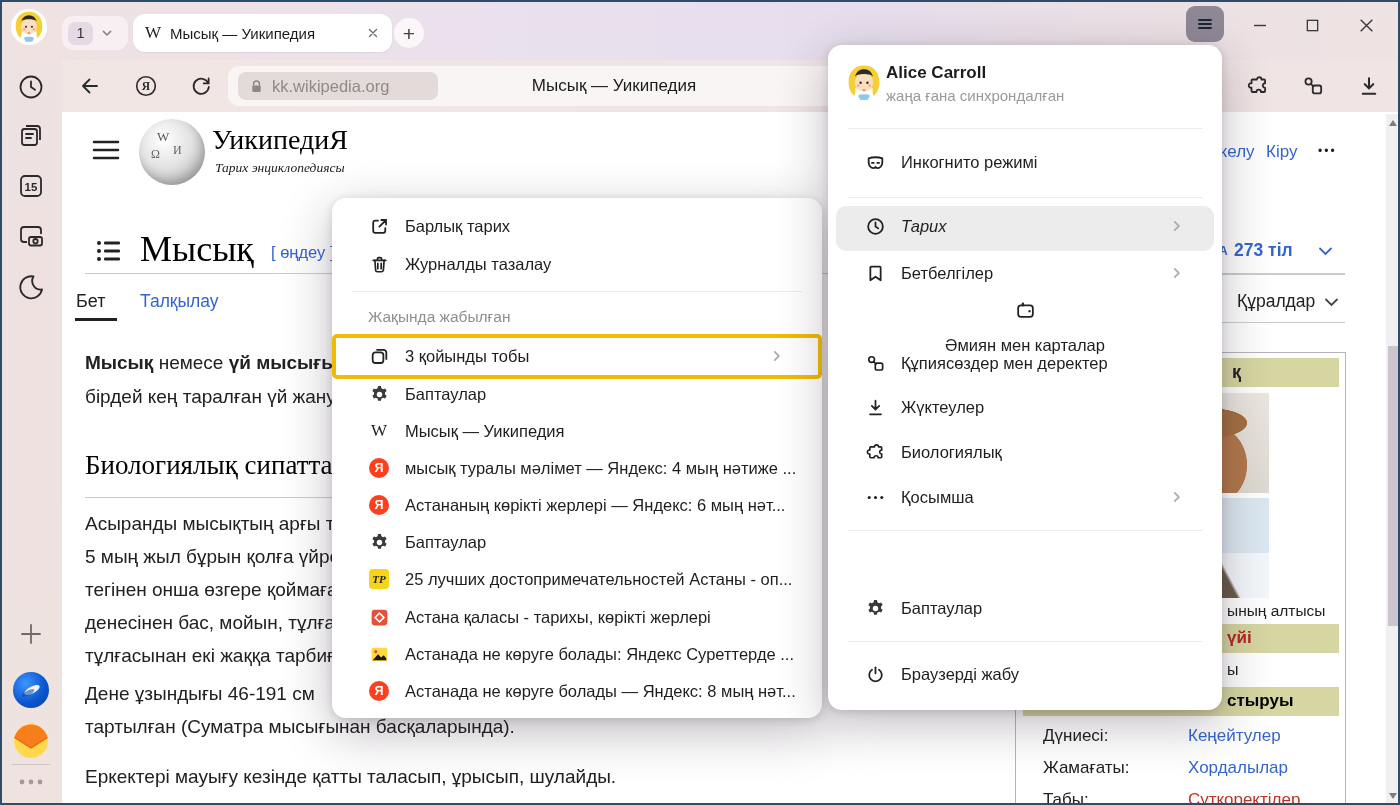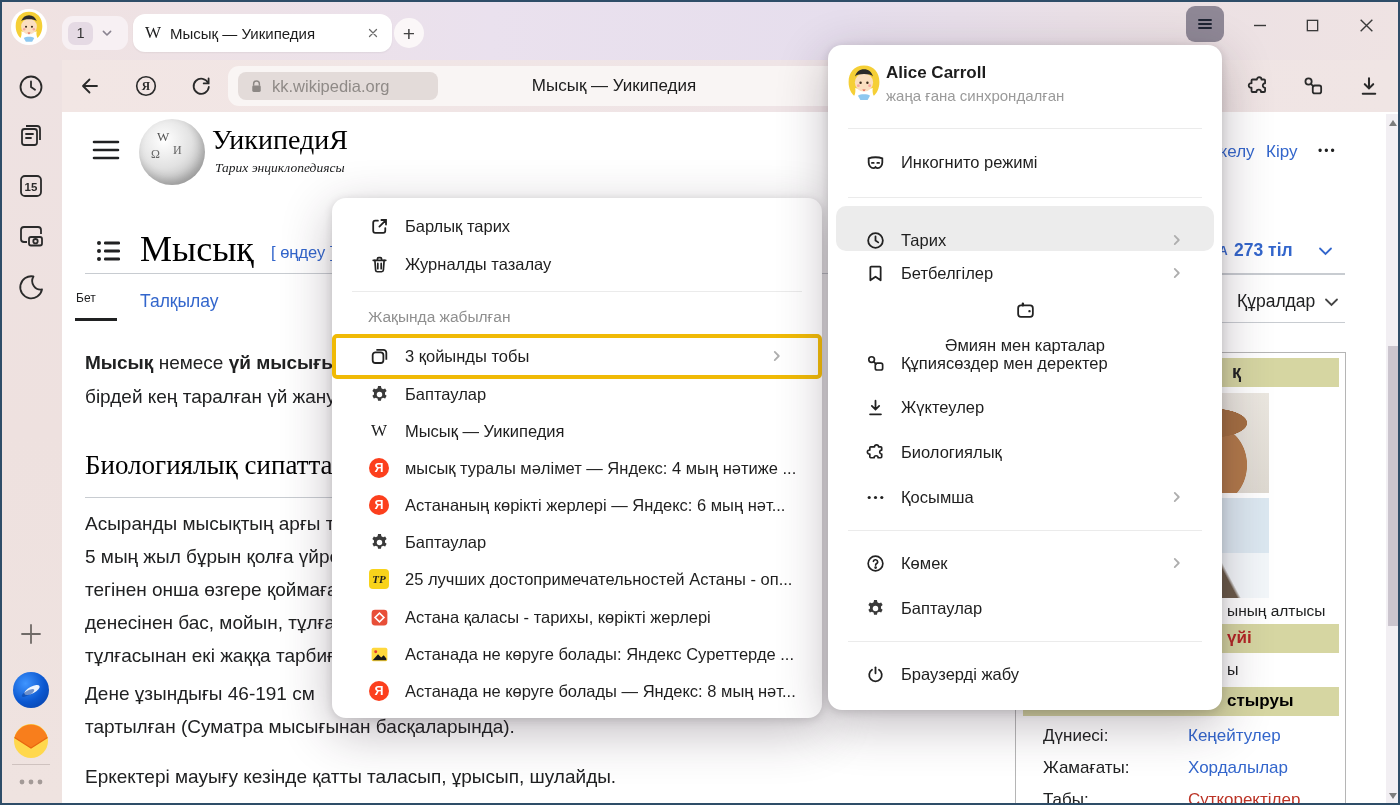--- a/index.html
+++ b/index.html
@@ -264,21 +264,21 @@
       <circle cx="3" cy="12" r="2"></circle>
         <rect x="8" y="10.6" width="16" height="2.8" rx="1.2"></rect>
       <circle cx="3" cy="20" r="2"></circle>
         <rect x="8" y="18.6" width="16" height="2.8" rx="1.2"></rect>
     </svg>
   </div>
   <div class="abs serif" style="left:140px;top:228px;font-size:36px;color:#000;">Мысық</div>
   <div class="abs wikilink" style="left:271px;top:243px;font-size:16.5px;white-space:nowrap;">[ өңдеу ]</div>
   <div class="abs hr" style="left:85px;top:273px;width:1260px;background:#c8ccd1;"></div>
 
-  <div class="abs" style="left:76px;top:291px;font-size:12px;color:#202122;">Бет</div>
+  <div class="abs" style="left:76px;top:291px;font-size:18px;color:#202122;">Бет</div>
   <div class="abs wikilink" style="left:140px;top:291px;font-size:17.5px;">Талқылау</div>
   <div class="abs" style="left:75px;top:318px;width:42px;height:3px;background:#202122;"></div>
 
   <div class="abs" style="left:1205px;top:241px;width:24px;height:18px;">
     <svg viewBox="0 0 24 18" width="24" height="18">
       <g stroke="#3366cc" stroke-width="1.6" fill="none" stroke-linecap="round">
         <path d="M1.5 3.5h9M6 1.2v2.3M2.5 6.5c1.8 2.8 4.5 5 7.5 6.3M9.5 6.5C8 9.3 5 11.8 1.8 13.2"></path>
       </g>
       <text x="14" y="14" font-size="12" font-weight="bold" fill="#3366cc" font-family="Liberation Sans,sans-serif">A</text>
     </svg>
@@ -486,21 +486,21 @@
         <svg viewBox="0 0 20 20" fill="none" stroke="#222" stroke-width="1.7">
           <path d="M3.5 6.1c2-.8 4.2-1.1 6.5-1.1s4.5.3 6.5 1.1V10c0 3-2.2 5.4-4.4 5.4-1 0-1.6-.4-2.1-1-.5.6-1.1 1-2.1 1-2.2 0-4.4-2.4-4.4-5.4z"></path>
           <path d="M6.6 10.4h1.7M11.7 10.4h1.7" stroke-linecap="round"></path>
         </svg>
         </span>
       <span>Инкогнито режимі</span>
     </div>
     <div class="divider" style="left:20px;right:20px;top:152px;"></div>
 
     <div class="hlrow" style="left:8px;top:161px;width:378px;height:45px;"></div>
-    <div class="row" style="top:176px;">
+    <div class="row" style="top:162px;font-style:italic;">
       <span class="ic">
         <svg viewBox="0 0 20 20" fill="none" stroke="#222" stroke-width="1.7">
           <circle cx="10" cy="10" r="7"></circle>
             <path d="M10 6.2V10l2.6 1.8" stroke-linecap="round"></path>
         </svg>
         </span>
       <span>Тарих</span>
       <svg class="chev" viewBox="0 0 20 20">
         <path d="M7.5 5.5 12 10l-4.5 4.5" fill="none" stroke="#aeaeae" stroke-width="2" stroke-linecap="round" stroke-linejoin="round"></path>
         </svg>
@@ -559,33 +559,20 @@
             <circle cx="16" cy="10" r="1.5"></circle>
           </svg>
         </span>
       <span>Қосымша</span>
       <svg class="chev" viewBox="0 0 20 20">
         <path d="M7.5 5.5 12 10l-4.5 4.5" fill="none" stroke="#aeaeae" stroke-width="2" stroke-linecap="round" stroke-linejoin="round"></path>
         </svg>
     </div>
     <div class="divider" style="left:20px;right:20px;top:485px;"></div>
 
-    <div class="row" style="top:499px;">
-      <span class="ic">
-        <svg viewBox="0 0 20 20" fill="none" stroke="#222" stroke-width="1.6">
-          <circle cx="10" cy="10" r="7"></circle>
-          <path d="M8 7.9a2.1 2.1 0 0 1 4.1.6c0 1.4-2 1.6-2 3" stroke-linecap="round"></path>
-          <circle cx="10.1" cy="13.9" r=".5" fill="#222"></circle>
-        </svg>
-        </span>
-      <span>Көмек</span>
-      <svg class="chev" viewBox="0 0 20 20">
-        <path d="M7.5 5.5 12 10l-4.5 4.5" fill="none" stroke="#aeaeae" stroke-width="2" stroke-linecap="round" stroke-linejoin="round"></path>
-        </svg>
-    </div>
     <div class="row" style="top:544px;">
       <span class="ic">
         <svg viewBox="0 0 20 20" fill="#3a3a3a">
             <path d="M8.6 2h2.8l.4 2.1a6 6 0 0 1 1.6.9l2-.7 1.4 2.4-1.6 1.4a6 6 0 0 1 0 1.8l1.6 1.4-1.4 2.4-2-.7a6 6 0 0 1-1.6.9l-.4 2.1H8.6l-.4-2.1a6 6 0 0 1-1.6-.9l-2 .7-1.4-2.4 1.6-1.4a6 6 0 0 1 0-1.8L3.2 6.7l1.4-2.4 2 .7a6 6 0 0 1 1.6-.9z"></path>
             <circle cx="10" cy="10" r="2.6" fill="#fff"></circle>
           </svg>
         </span>
       <span>Баптаулар</span>
     </div>
     <div class="divider" style="left:20px;right:20px;top:596px;"></div>

